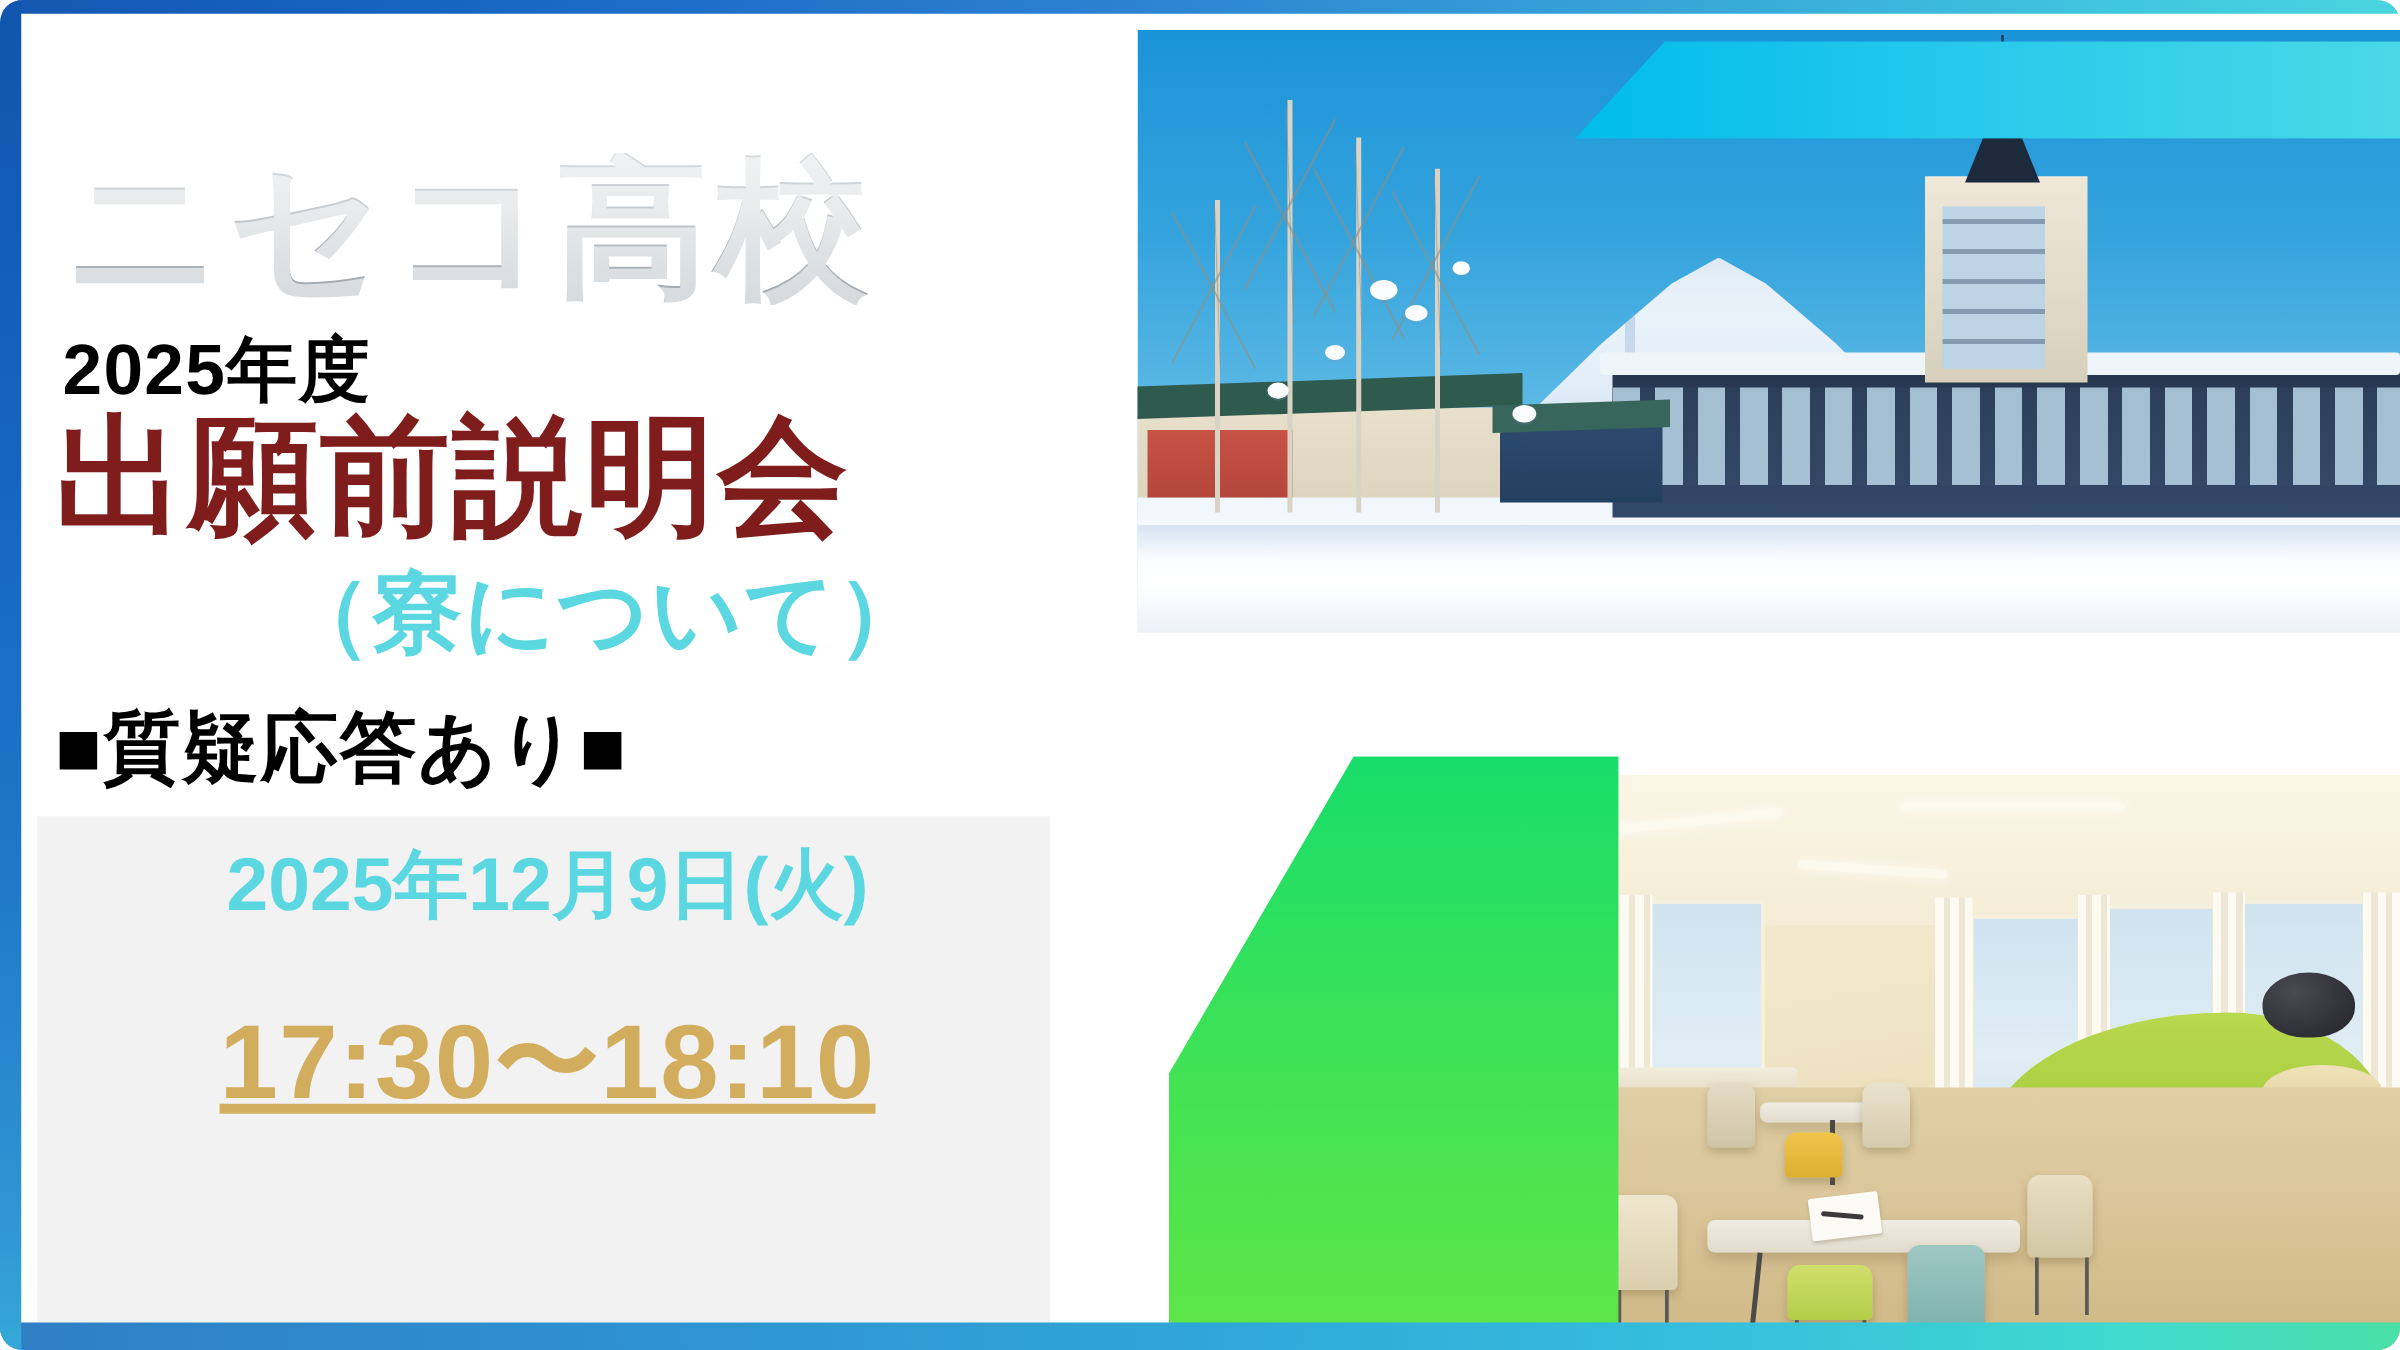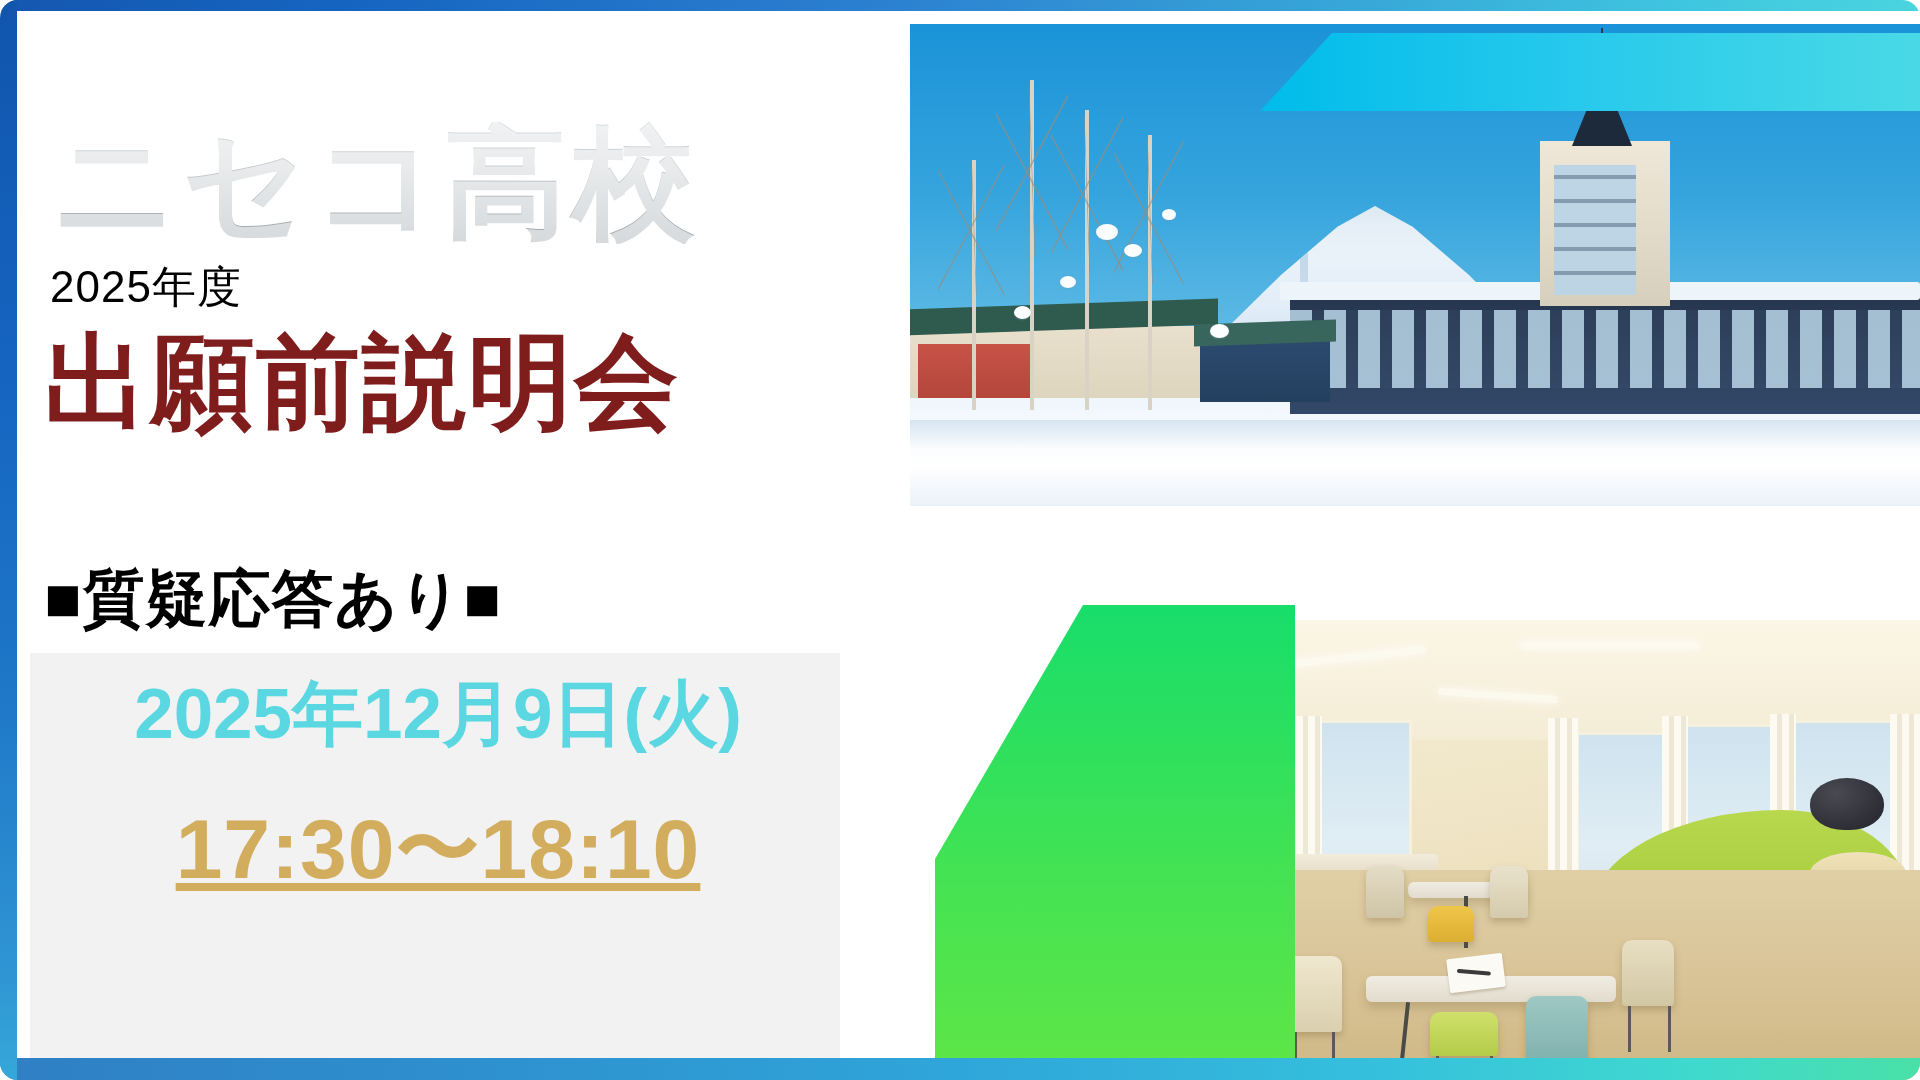--- a/index.html
+++ b/index.html
@@ -208,42 +208,42 @@
 
   .school-name {
     left:52px; top:122px; width:790px;
     font-size:122px; font-weight:700; letter-spacing:6px; line-height:1;
     background:linear-gradient(180deg,#d9dde0 0%,#c6cbcf 38%,#b0b7bc 66%,#9ba3a9 100%);
     -webkit-background-clip:text; background-clip:text; color:transparent;
     text-shadow:0 1px 0 rgba(255,255,255,.6);
     white-space:nowrap;
   }
   .year {
-    left:50px; top:258px; font-size:44px; font-weight:400; color:#000000; letter-spacing:1px;text-align:right;
+    left:50px; top:258px; font-size:57px; font-weight:700; color:#000000; letter-spacing:1px;text-align:right;
   }
   .main-title {
     left:44px; top:330px; font-size:104px; font-weight:700; color:#7f1d1d;
     letter-spacing:2px; line-height:1; white-space:nowrap;
   }
   .sub-title {
     left:225px; top:455px; font-size:72px; font-weight:700; color:#5ad7e0;
     letter-spacing:1px; line-height:1; white-space:nowrap;
   }
   .qa {
     left:44px; top:568px; font-size:62px; font-weight:700; color:#000000;
     letter-spacing:1px; line-height:1; white-space:nowrap;
   }
 
   .date-panel {
     position:absolute; left:30px; top:653px; width:810px; height:405px;
     background:#f2f2f2; z-index:25;
   }
   .date-line {
     position:absolute; left:28px; top:22px; width:760px; text-align:center;
-    font-size:71px; font-weight:700; color:#5ad7e0; letter-spacing:0; line-height:1.1;
+    font-size:60px; font-weight:700; color:#5ad7e0; letter-spacing:0; line-height:1.1;
     white-space:nowrap;
   }
   .time-line {
     position:absolute; left:28px; top:150px; width:760px; text-align:center;
     font-size:84px; font-weight:700; color:#d3ad5e; letter-spacing:1px; line-height:1.1;
     white-space:nowrap;
     text-decoration:underline;
   }
 </style>
 </head>
@@ -339,20 +339,21 @@
     <div class="chair-leg" style="left:392px;top:446px;height:30px;"></div>
 
     <div class="chair" style="left:432px;top:320px;width:52px;height:66px;background:linear-gradient(180deg,#e8dfc4,#d2c7a3);"></div>
     <div class="chair-leg" style="left:438px;top:386px;height:46px;"></div>
     <div class="chair-leg" style="left:478px;top:386px;height:46px;"></div>
   </div>
 
   <div class="txt school-name">ニセコ高校</div>
   <div class="txt year">2025年度</div>
   <div class="txt main-title">出願前説明会</div>
+  <div class="txt sub-title">（寮について）</div>
   <div class="txt qa">■質疑応答あり■</div>
 
   <div class="date-panel">
     <div class="date-line">2025年12月9日(火)</div>
     <div class="time-line">17:30〜18:10</div>
   </div>
 
 </div>
 
 </body></html>

